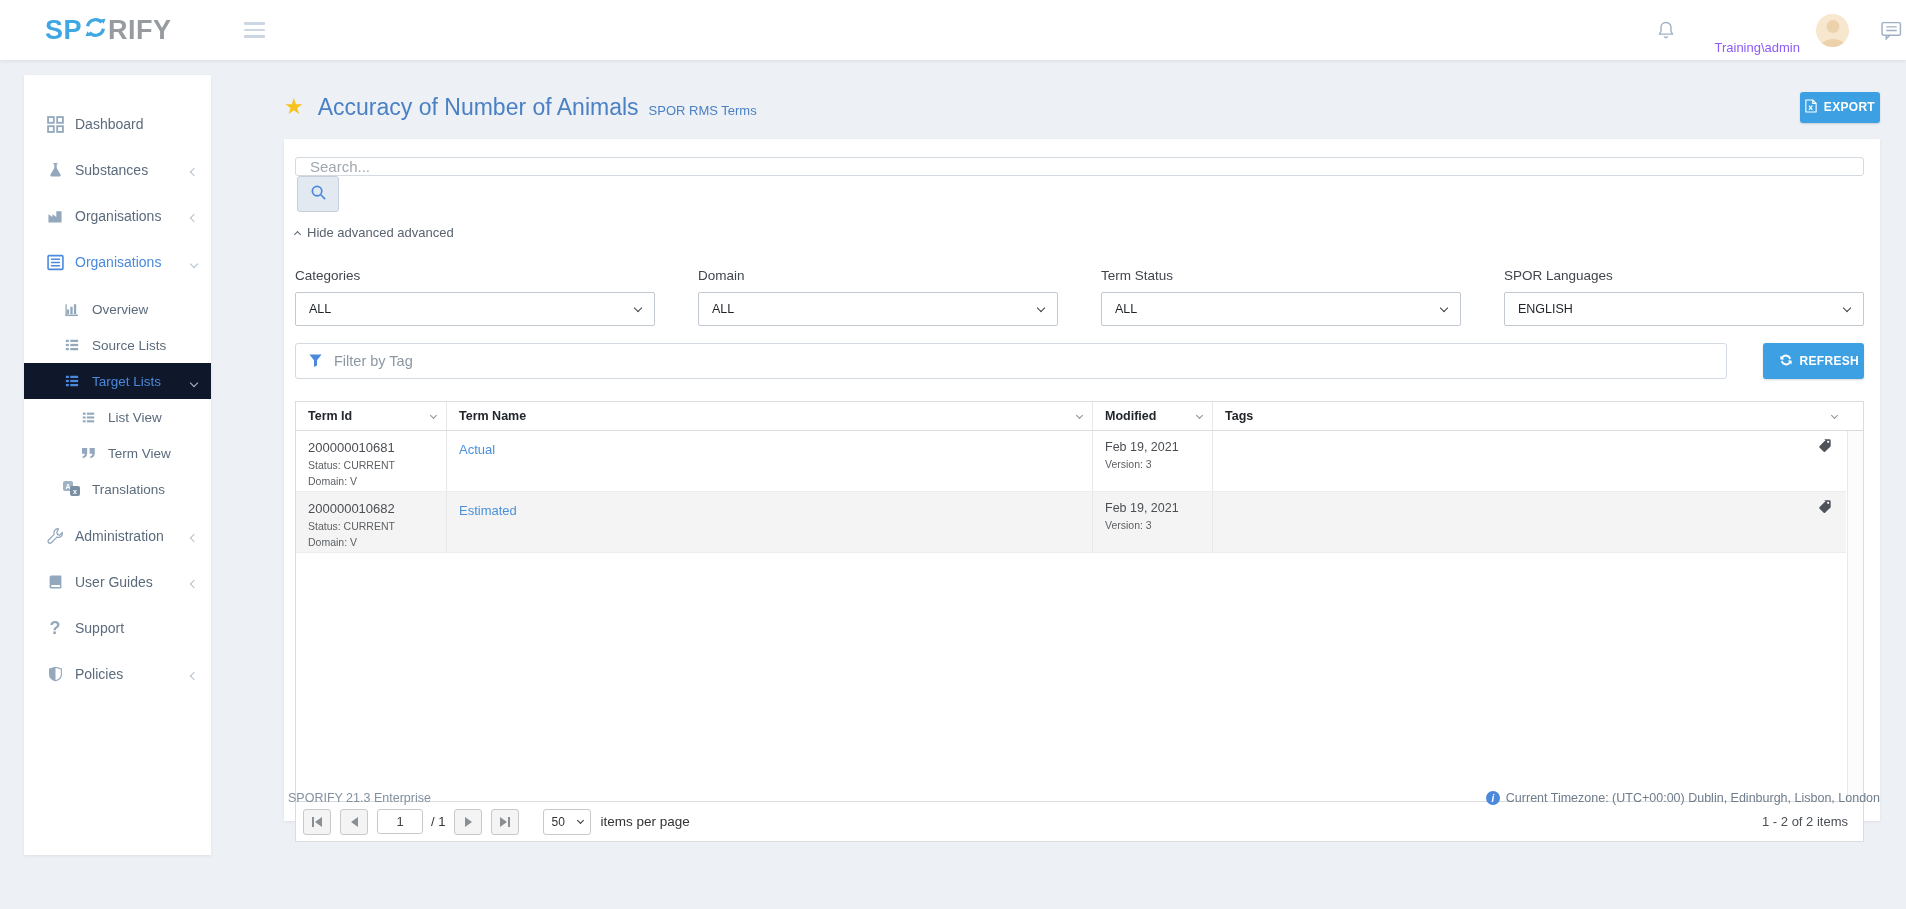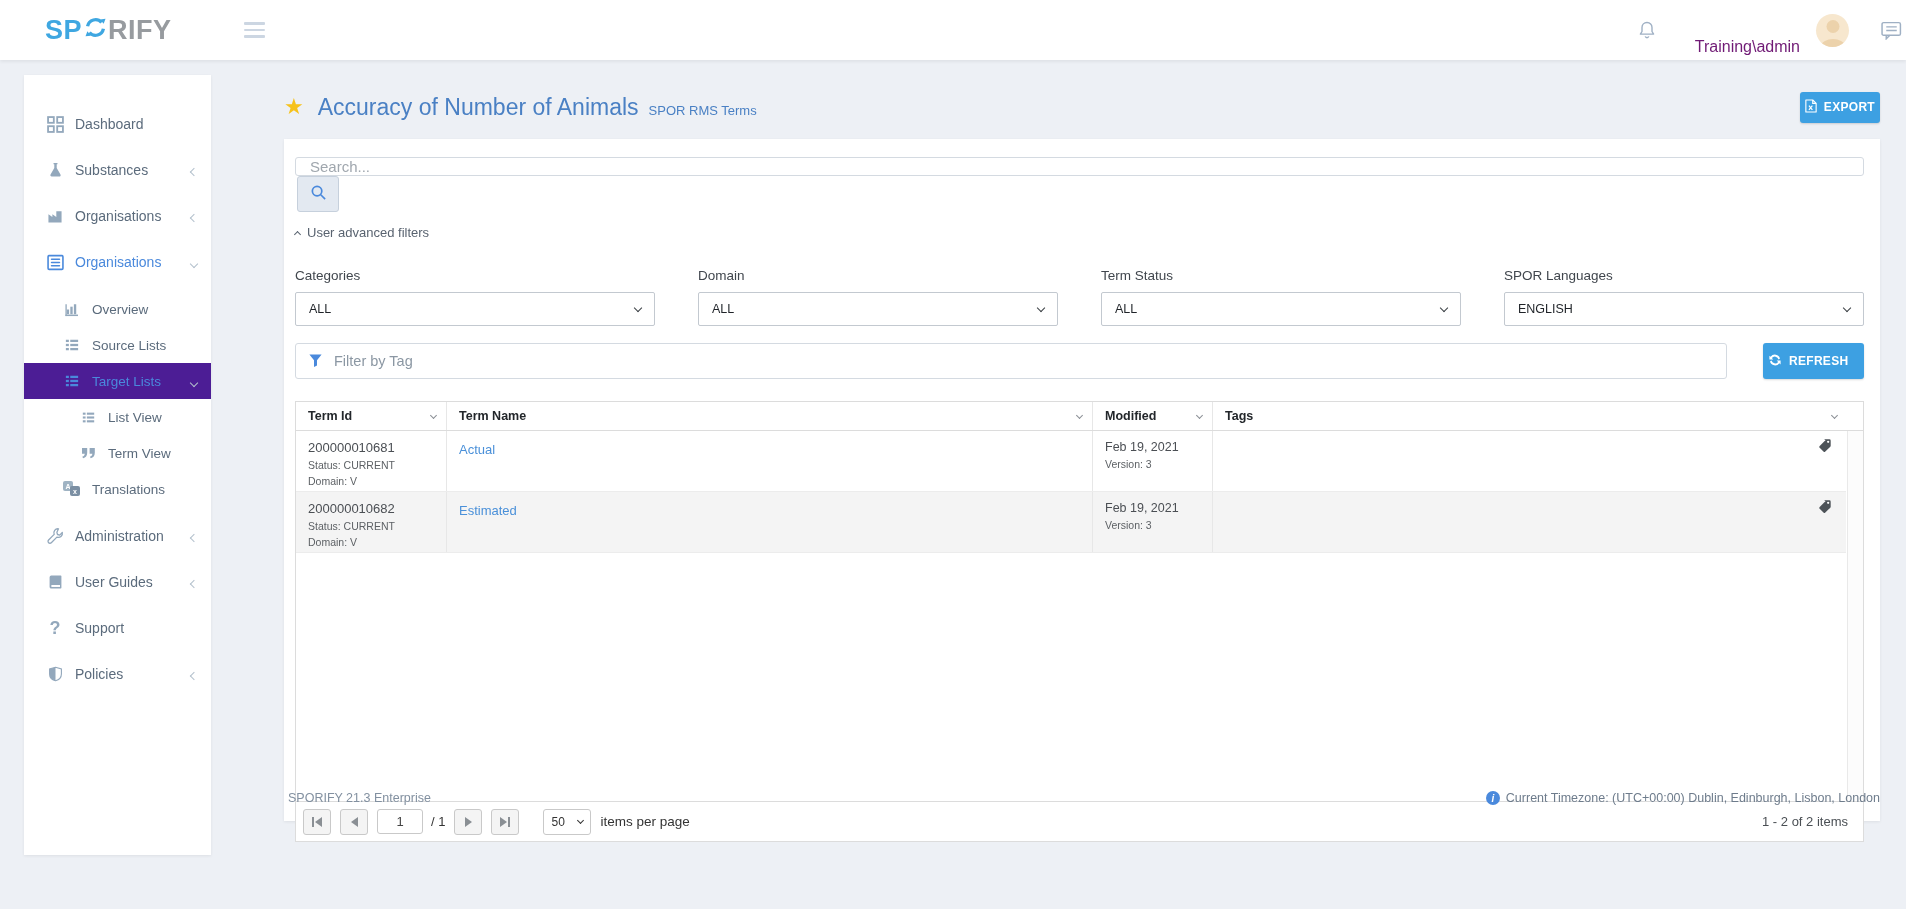--- a/index.html
+++ b/index.html
@@ -11,21 +11,21 @@
   .topbar { height:60px; background:#fff; display:flex; align-items:center;
             padding:0 4px 0 45px; box-shadow:0 2px 3px rgba(0,0,0,.06); position:relative; z-index:5; }
   .logo { display:flex; align-items:center; font-weight:800; font-size:27px; letter-spacing:.5px; }
   .logo .lg-blue { color:#3fa7e1; }
   .logo .lg-gray { color:#979b9f; }
   .logo svg { margin:2px 0 0 1px; }
   .burger { margin-left:72px; cursor:pointer; }
   .burger i { display:block; width:21px; height:2.5px; background:#ccd6e2; margin:4px 0; border-radius:1px; }
   .top-right { margin-left:auto; display:flex; align-items:center; }
   .bell { color:#9fb0c4; margin-right:38px; cursor:pointer; display:flex; }
-  .username { color:#701a75; font-size:16px; cursor:pointer;margin-top:34px; }
+  .username { color:#8b5cf6; font-size:13px; cursor:pointer;margin-top:34px; }
   .avatar { width:33px; height:33px; border-radius:50%; background:#f7e7ce; position:relative;
             overflow:hidden; margin-left:16px; cursor:pointer; }
   .avatar::before { content:""; position:absolute; top:6px; left:50%; transform:translateX(-50%);
             width:13px; height:13px; border-radius:50%; background:#ecd2ab; }
   .avatar::after { content:""; position:absolute; bottom:-5px; left:50%; transform:translateX(-50%);
             width:23px; height:13px; border-radius:50% 50% 0 0; background:#ecd2ab; }
   .comment { color:#9fb0c4; margin-left:32px; cursor:pointer; display:flex; }
 
   
   .chev { display:inline-block; width:6px; height:6px;
@@ -39,21 +39,21 @@
   .sidebar { position:absolute; left:24px; top:75px; width:187px; height:780px; background:#fff;
              box-shadow:0 1px 3px rgba(0,0,0,.07); padding-top:26px; }
   .nav-item { display:flex; align-items:center; color:#5b6b7c; font-size:14px; cursor:pointer; position:relative; }
   .nav-item .nav-ico { width:20px; display:flex; justify-content:center; color:#93a8bc; margin-right:10px; flex:none; }
   .lvl1 { height:46px; padding:0 14px 0 21px; }
   .lvl2 { height:36px; padding:0 14px 0 38px; font-size:13.5px; }
   .lvl3 { height:36px; padding:0 14px 0 54px; font-size:13.5px; }
   .nav-item .side-chev { margin-left:auto; color:#b3c0cc; }
   .nav-item.active { color:#4a89dc; }
   .nav-item.active .nav-ico { color:#4a89dc; }
-  .nav-item.hl { background:#4c1d95; }
+  .nav-item.hl { background:#0f172a; }
   .subgap { height:6px; }
   .q-ico { font-size:18px; font-weight:bold; color:#93a8bc; line-height:1; }
   .tr-ico { position:relative; width:18px; height:16px; display:block; }
   .tr-ico i { position:absolute; width:10px; height:10px; border-radius:2px; color:#fff;
               font-style:normal; font-weight:bold; font-size:7px; display:flex; align-items:center; justify-content:center; }
   .tr-ico .tb1 { left:0; top:0; background:#9fb3c3; }
   .tr-ico .tb2 { left:7px; top:5px; background:#7b8fa3; }
 
   
   .main { position:absolute; left:284px; top:75px; width:1596px; }
@@ -85,21 +85,21 @@
             display:flex; align-items:center; justify-content:space-between; padding:0 13px;
             font-size:12.5px; color:#1f2328; cursor:pointer; }
   .selbox .chev { color:#3a3f44; margin-top:-2px; }
 
   .tag-row { margin-top:17px; display:flex; }
   .tag-wrap { flex:1; position:relative; margin-right:36px; }
   .tag-wrap svg { position:absolute; left:13px; top:10px; }
   .tag-input { width:100%; height:36px; border:1px solid #d4dae1; border-radius:3px; padding:0 12px 0 38px;
                font-size:14.5px; color:#444; font-family:inherit; outline:none; }
   .tag-input::placeholder { color:#8b97a3; }
-  .tag-row .btn-blue { margin-left:0; height:36px; width:101px; justify-content:flex-start; }
+  .tag-row .btn-blue { margin-left:0; height:36px; width:101px; justify-content:flex-end; }
 
   
   .grid { margin-top:22px; border:1px solid #dcdcdc; background:#fff; }
   .ghead { display:flex; height:29px; border-bottom:1px solid #dcdcdc; padding-right:16px; }
   .th { display:flex; align-items:center; padding:0 10px 0 12px; font-weight:bold; font-size:12.5px;
         color:#23272b; border-right:1px solid #e7e7e7; cursor:pointer; }
   .th:last-child { border-right:none; flex:1; }
   .th .chev { margin-left:auto; color:#8a8f95; margin-top:-2px; }
   .gbody { position:relative; height:370px; }
   .gutter { position:absolute; right:0; top:0; bottom:0; width:16px; border-left:1px solid #e9e9e9; background:#fcfcfc; }
@@ -355,21 +355,21 @@
           <span>
             <svg viewBox="0 0 18 18" width="17" height="17" fill="none" stroke="#4a89dc" stroke-width="1.8">
               <circle cx="7.5" cy="7.5" r="5"></circle>
                 <path d="M11.4 11.4L16 16"></path>
             </svg></span>
         </div>
       </div>
 
       <div class="adv-link">
         <i class="chev up sm"></i>
-        <span>User advanced filters</span>
+        <span>Hide advanced advanced</span>
       </div>
 
       <div class="filters">
         <div class="f-col">
           <div class="f-label">Categories</div>
           <div class="selbox">
             <span>ALL</span>
             <i class="chev down"></i>
           </div>
         </div>

